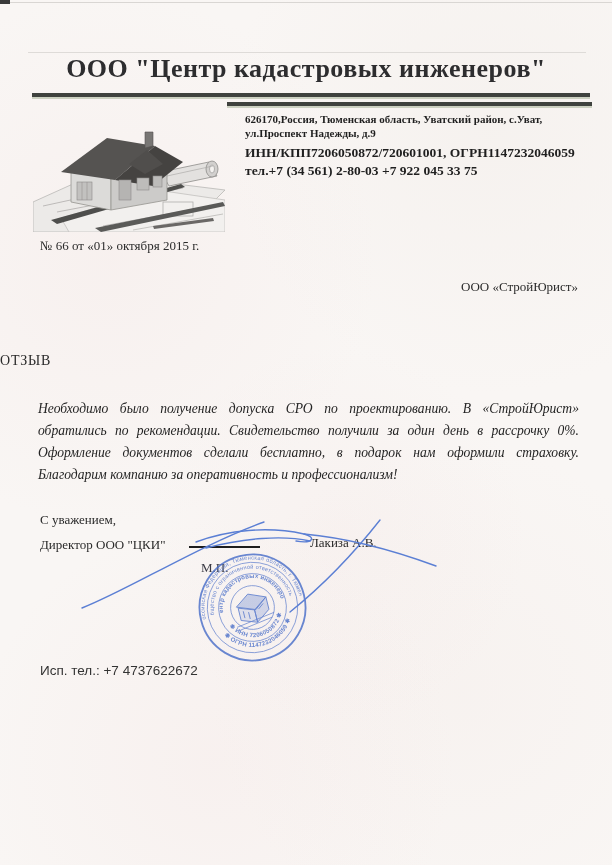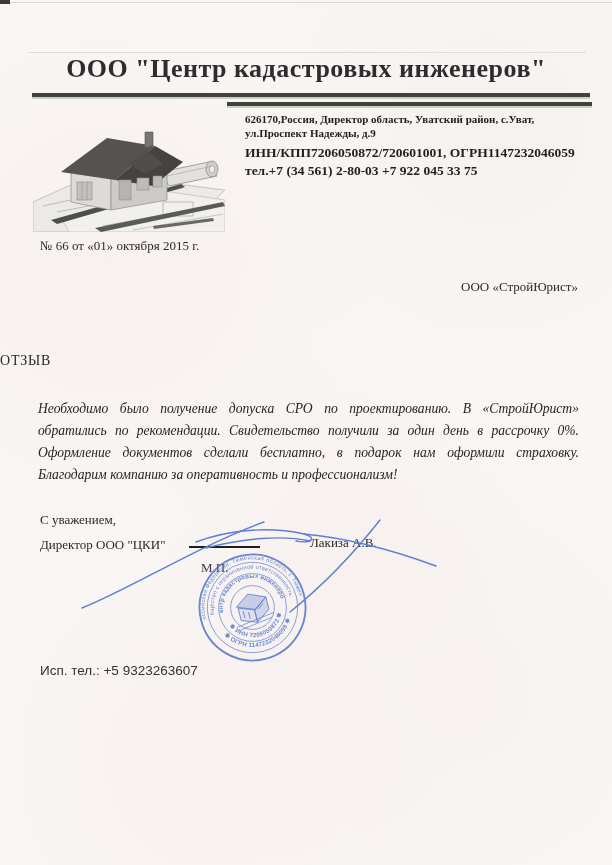--- a/index.html
+++ b/index.html
@@ -109,21 +109,21 @@
 
     <rect x="44" y="76" width="15" height="18" fill="#c2c1bf" stroke="#8d8b89" stroke-width="0.6"></rect>
     <line x1="49" y1="76" x2="49" y2="94" stroke="#8d8b89" stroke-width="0.5"></line>
     <line x1="54" y1="76" x2="54" y2="94" stroke="#8d8b89" stroke-width="0.5"></line>
     <rect x="86" y="74" width="12" height="20" fill="#b5b4b2" stroke="#8d8b89" stroke-width="0.6"></rect>
     <rect x="104" y="72" width="12" height="12" fill="#bdbcba" stroke="#8d8b89" stroke-width="0.6"></rect>
     <rect x="120" y="70" width="9" height="11" fill="#bdbcba" stroke="#8d8b89" stroke-width="0.6"></rect>
   </svg>
 
   <div class="addr">
-    <div class="small">626170,Россия, Директор область, Уватский район, с.Уват,</div>
+    <div class="small">626170,Россия, Тюменская область, Уватский район, с.Уват,</div>
     <div class="small">ул.Проспект Надежды, д.9</div>
     <div class="big first">ИНН/КПП7206050872/720601001, ОГРН1147232046059</div>
     <div class="big">тел.+7 (34 561) 2-80-03  +7 922 045 33 75</div>
   </div>
 
   <div class="refline">№ 66 от «01»  октября 2015 г.</div>
   <div class="recipient">ООО «СтройЮрист»</div>
 
   <div class="review-heading">ОТЗЫВ</div>
   <div class="review-paragraph">Необходимо было получение допуска СРО по проектированию. В «СтройЮрист» обратились по рекомендации. Свидетельство получили за один день в рассрочку 0%. Оформление документов сделали бесплатно, в подарок нам оформили страховку. Благодарим компанию за оперативность и профессионализм!</div>
@@ -171,15 +171,15 @@
   <svg class="signature" viewBox="0 0 390 115">
     <g fill="none" stroke="#5b7fd4" stroke-width="1.4" stroke-linecap="round">
       <path d="M14,100 C60,82 130,38 196,14"></path>
       <path d="M128,34 C160,22 200,18 236,26 C248,29 246,36 228,33"></path>
       <path d="M138,40 C175,30 215,27 242,33"></path>
       <path d="M312,12 C290,40 258,75 222,104"></path>
       <path d="M236,26 C280,30 330,44 368,58"></path>
     </g>
   </svg>
 
-  <div class="executor">Исп. тел.: +5 9323263607</div>
+  <div class="executor">Исп. тел.: +7 4737622672</div>
 
 </div>
 
 </body></html>

